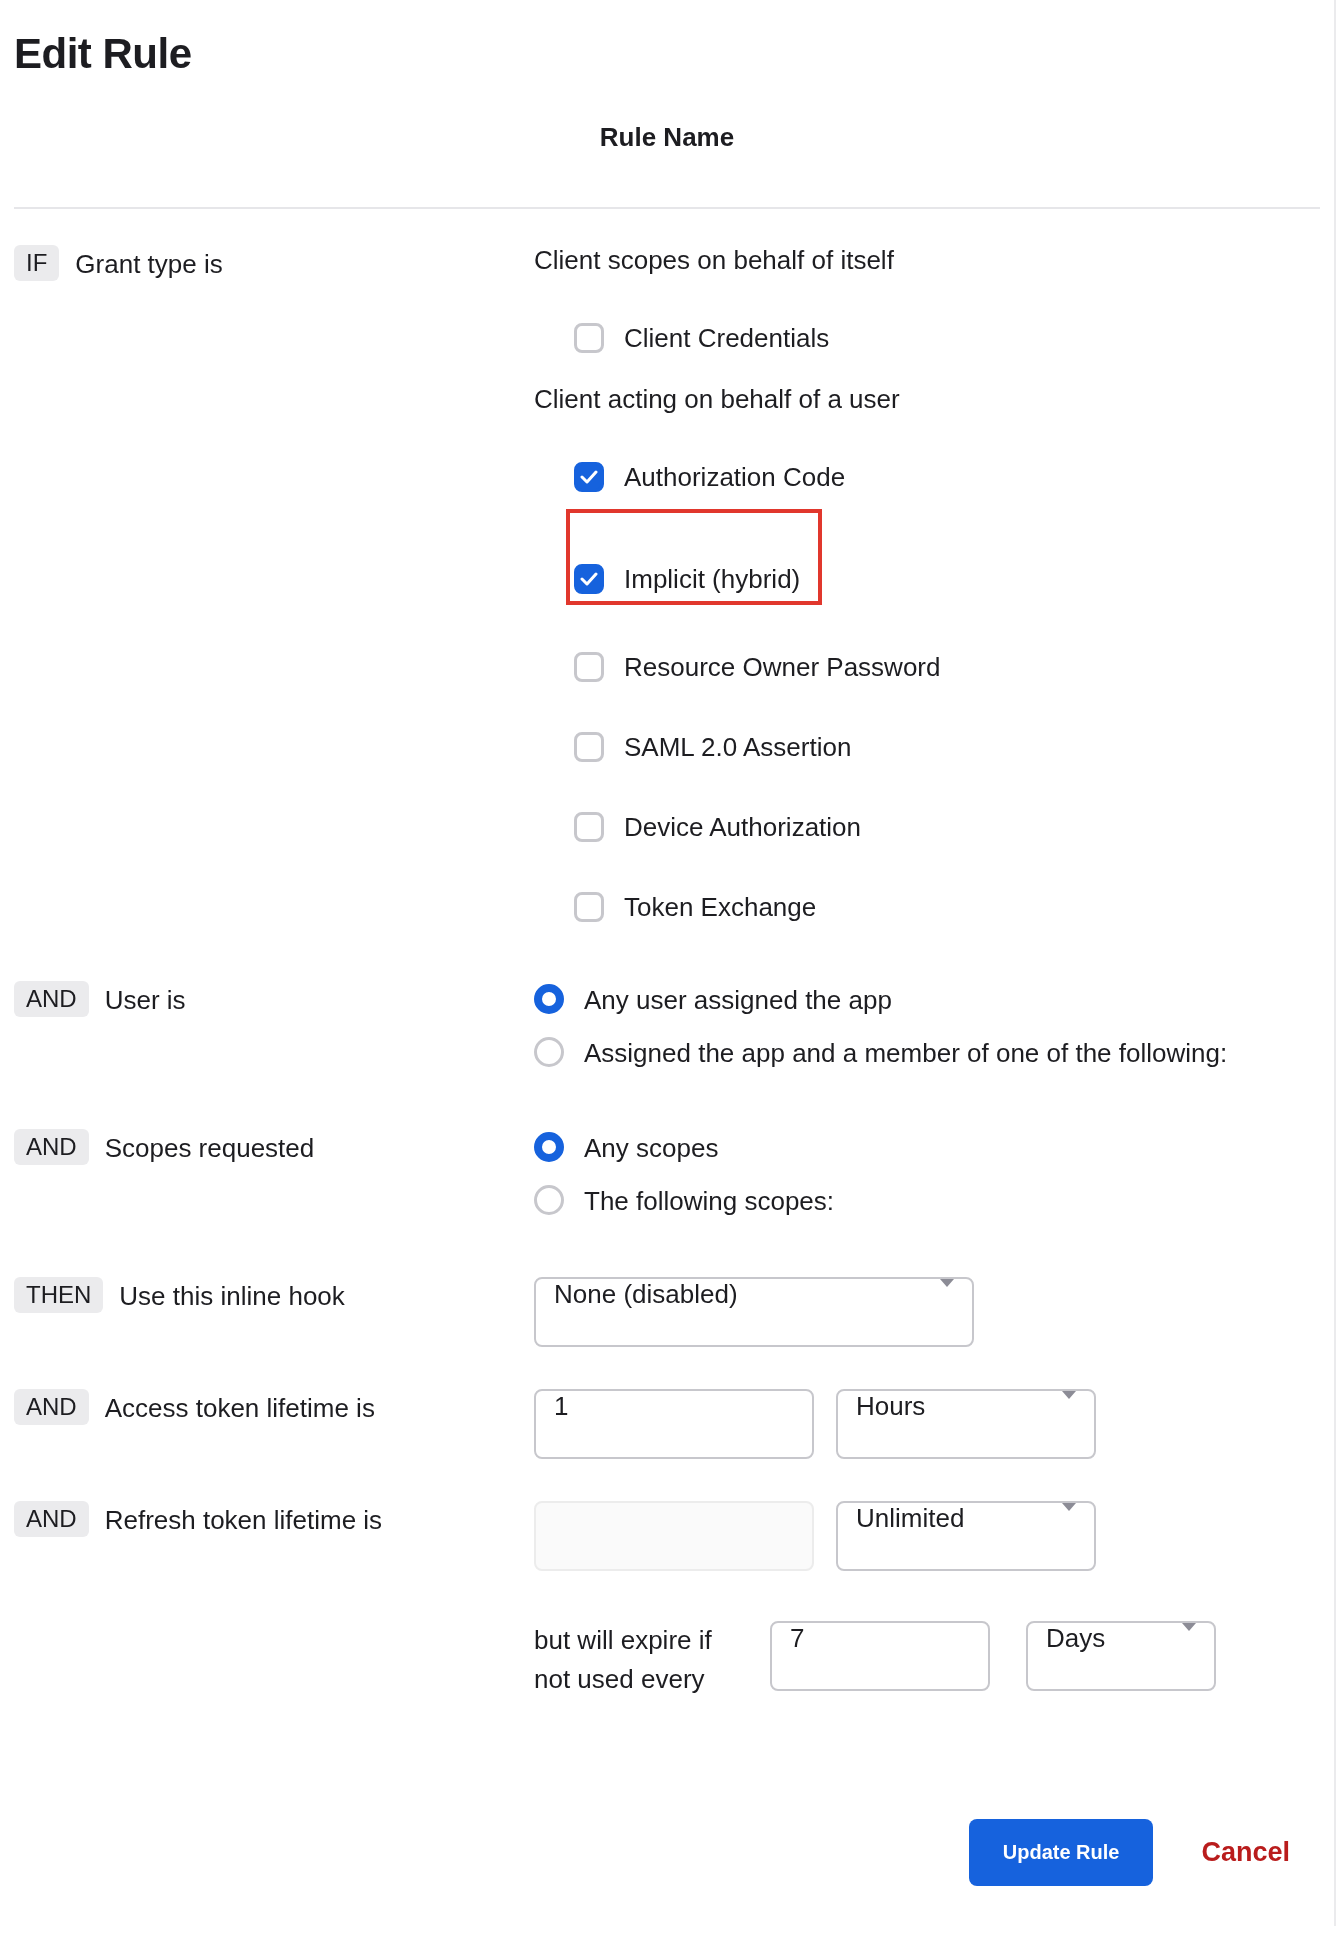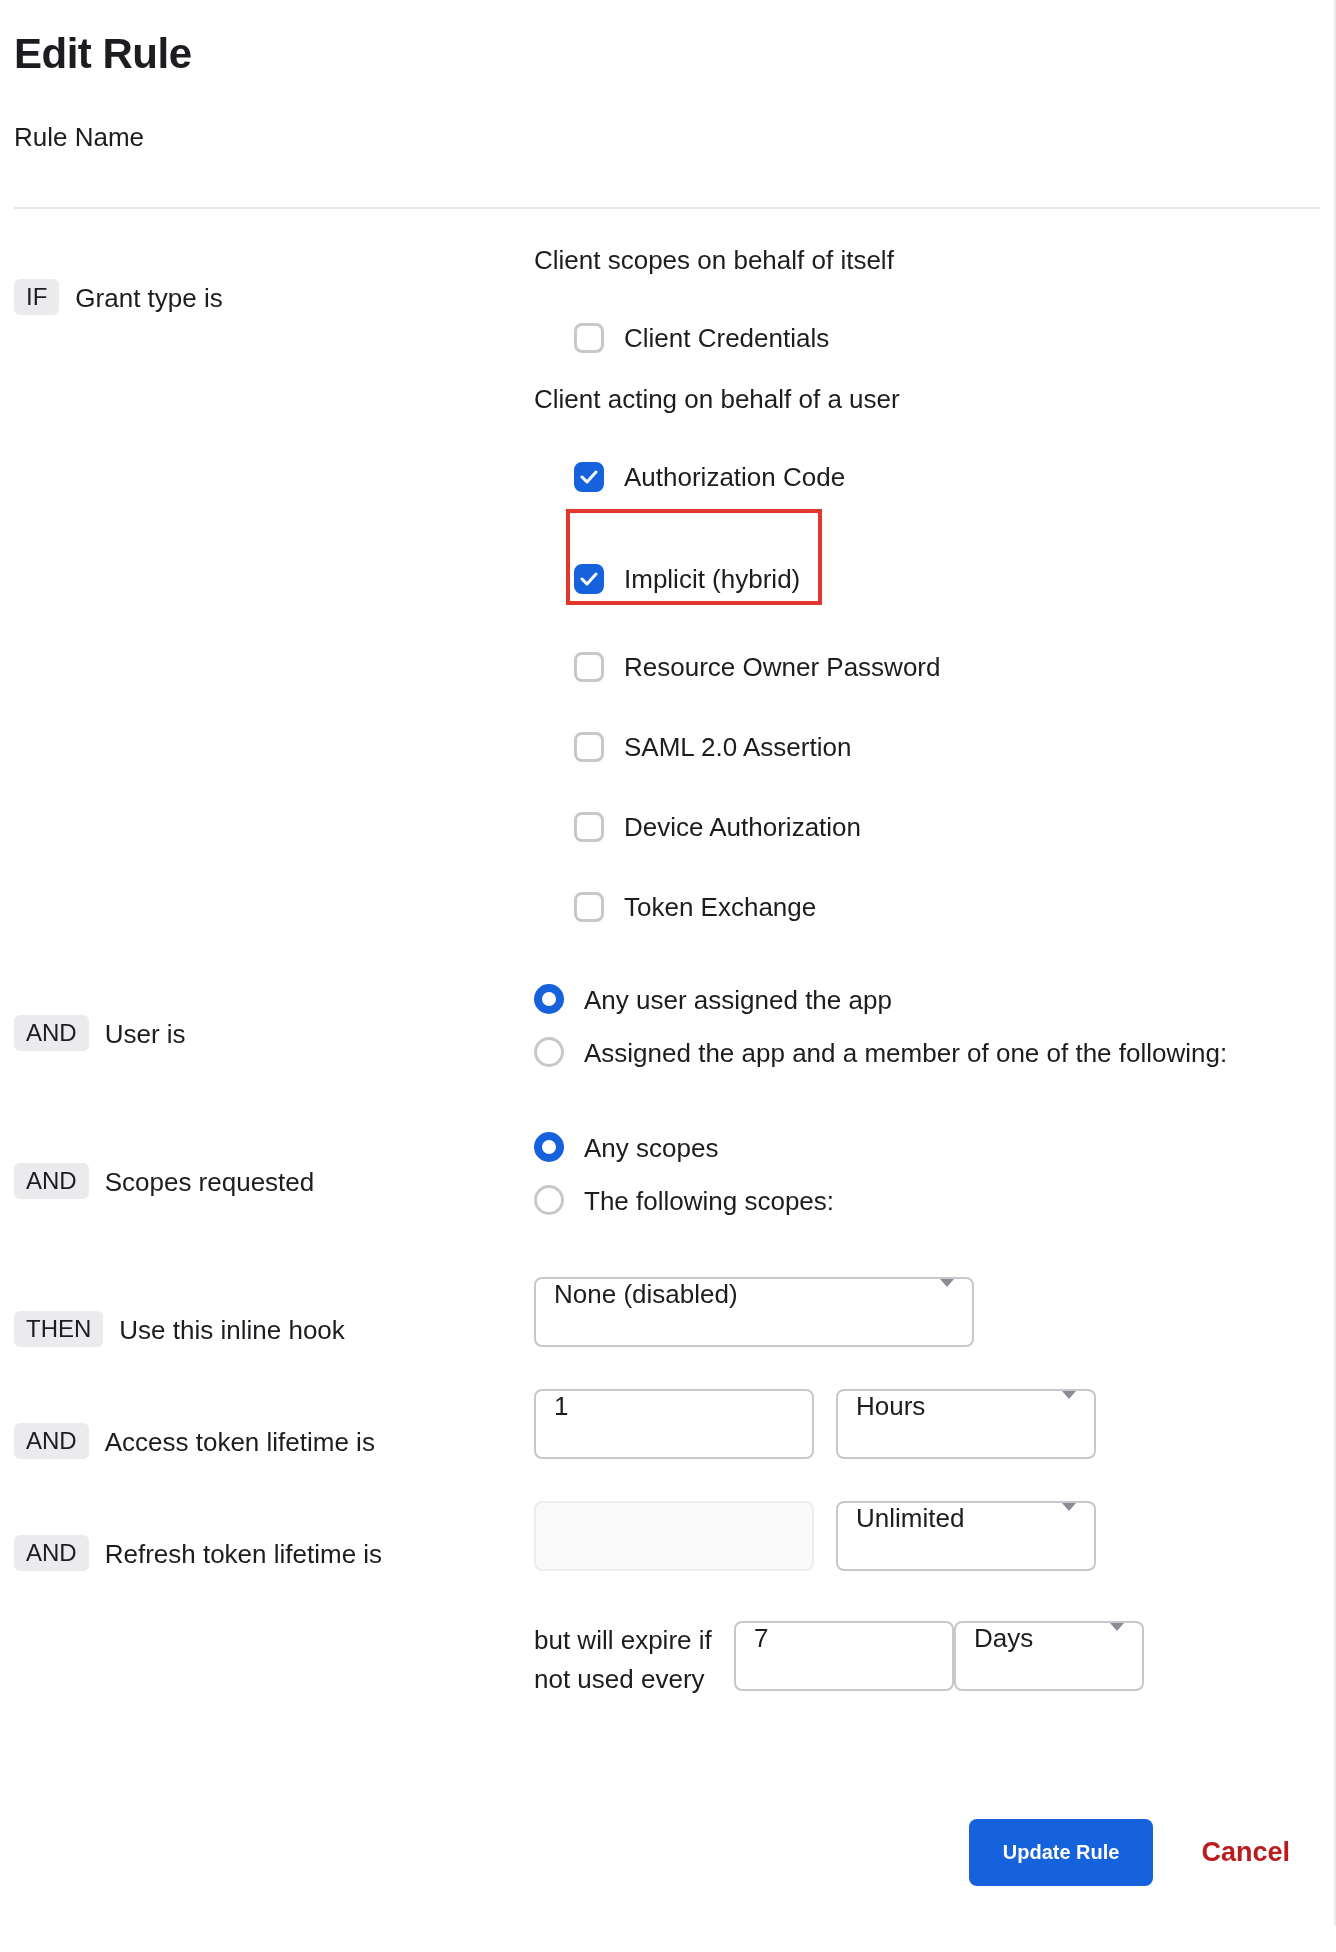--- a/index.html
+++ b/index.html
@@ -16,22 +16,23 @@
     border-right: 2px solid #ebebed;
   }
   h1.title {
     font-size: 42px;
     font-weight: 800;
     letter-spacing: -0.5px;
     margin: 12px 0 44px 0;
   }
   .field-label {
     font-size: 26px;
-    font-weight: 400;
+    font-weight: 700;
     margin-bottom: 10px;
+    text-align: center;
   }
   .input-wrap {
     position: relative;
   }
   .rule-name-input {
     width: 100%;
     font-size: 26px;
     padding: 16px 60px 16px 20px;
     border: 2px solid #1d1d21;
     border-radius: 8px;
@@ -75,21 +76,20 @@
     display: flex;
     align-items: flex-start;
     margin-bottom: 42px;
   }
   .row .left {
     width: 520px;
     display: flex;
     align-items: flex-start;
     gap: 16px;
     flex-shrink: 0;
-    margin-top: 34px;
   }
   .tag {
     background: #ebebed;
     color: #1d1d21;
     font-size: 24px;
     font-weight: 500;
     padding: 6px 12px;
     border-radius: 6px;
     line-height: 1;
   }
@@ -183,20 +183,21 @@
   .num-input.small { width: 280px; }
   .num-input.disabled { background: #fafafa; border-color: #ececec; }
   .inline-controls {
     display: flex;
     gap: 22px;
     align-items: center;
   }
   .expire-row {
     display: flex;
     align-items: flex-start;
+    gap: 36px;
     margin-top: 50px;
   }
   .expire-label { font-size: 26px; width: 200px; line-height: 1.5; }
   .num-input.mid { width: 220px; }
   .select.mid { width: 190px; }
   
   .footer {
     display: flex;
     justify-content: flex-end;
     align-items: center;

